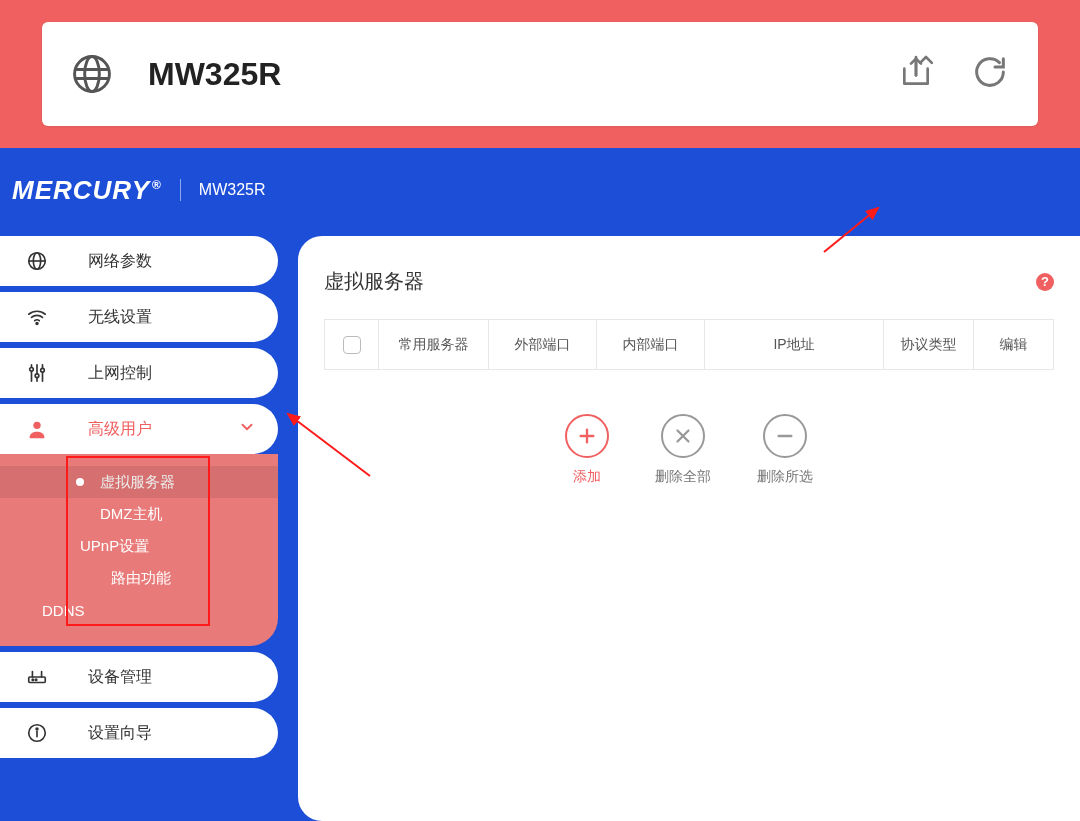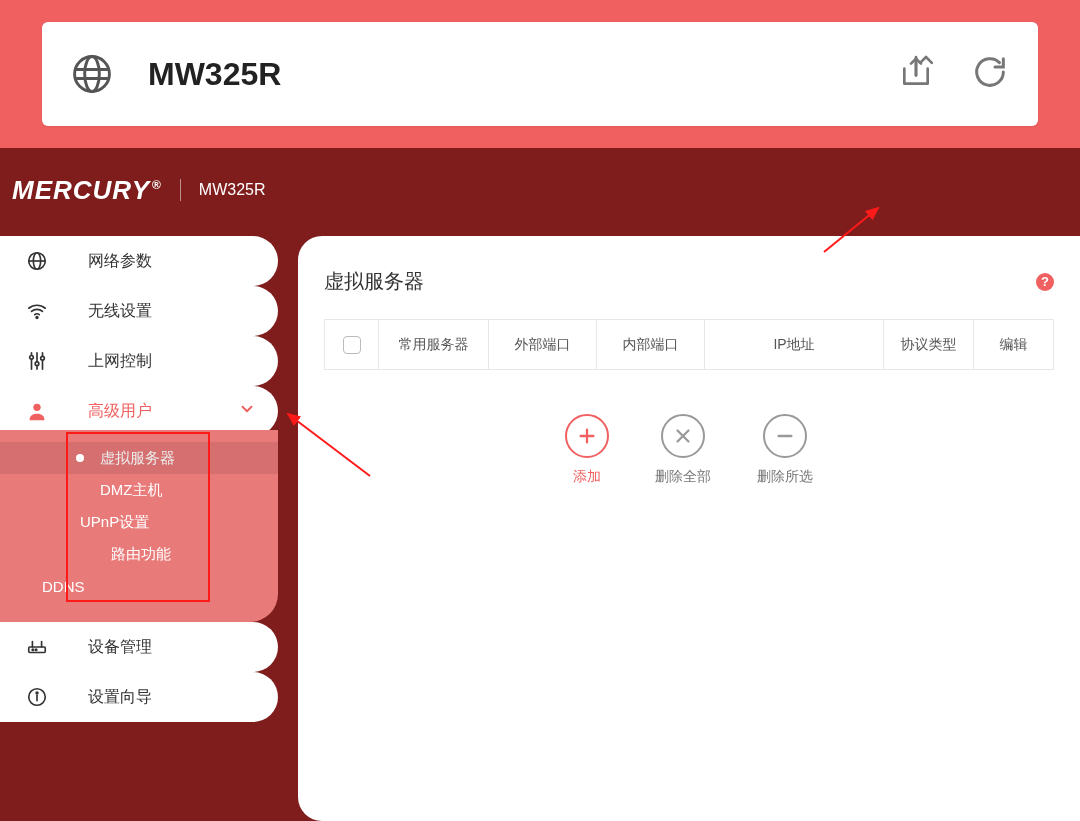--- a/index.html
+++ b/index.html
@@ -33,21 +33,21 @@
       color: #222;
       flex: 1;
     }
     .browser-bar .actions { display: flex; gap: 34px; align-items: center; color: #777; }
     .browser-bar .actions svg { width: 40px; height: 40px; }
 
     
     .app {
       position: absolute;
       top: 148px; left: 0; right: 0; bottom: 0;
-      background: #7f1d1d;
+      background: #1d4ed8;
     }
 
     
     .app-header {
       height: 84px;
       display: flex;
       align-items: center;
       padding: 0 24px 0 12px;
       color: #fff;
     }
@@ -59,21 +59,21 @@
     .nav { margin-left: auto; display: flex; align-items: center; gap: 36px; font-size: 16px; }
     .nav-item { cursor: pointer; padding: 8px 20px; border-radius: 20px; }
     .nav-item.active { background: #d64d4d; }
 
     
     .body-row { position: absolute; top: 84px; left: 0; right: 0; bottom: 0; }
 
     
     .sidebar {
       position: absolute; left: 0; top: 4px; width: 278px; bottom: 0;
-      display: flex; flex-direction: column; 
+      display: flex; flex-direction: column; gap: 6px;
     }
     .side-item {
       background: #fff;
       border-top-right-radius: 28px;
       border-bottom-right-radius: 28px;
       display: flex; align-items: center;
       height: 50px;
       padding-left: 22px;
       font-size: 16px; color: #333;
       position: relative;

